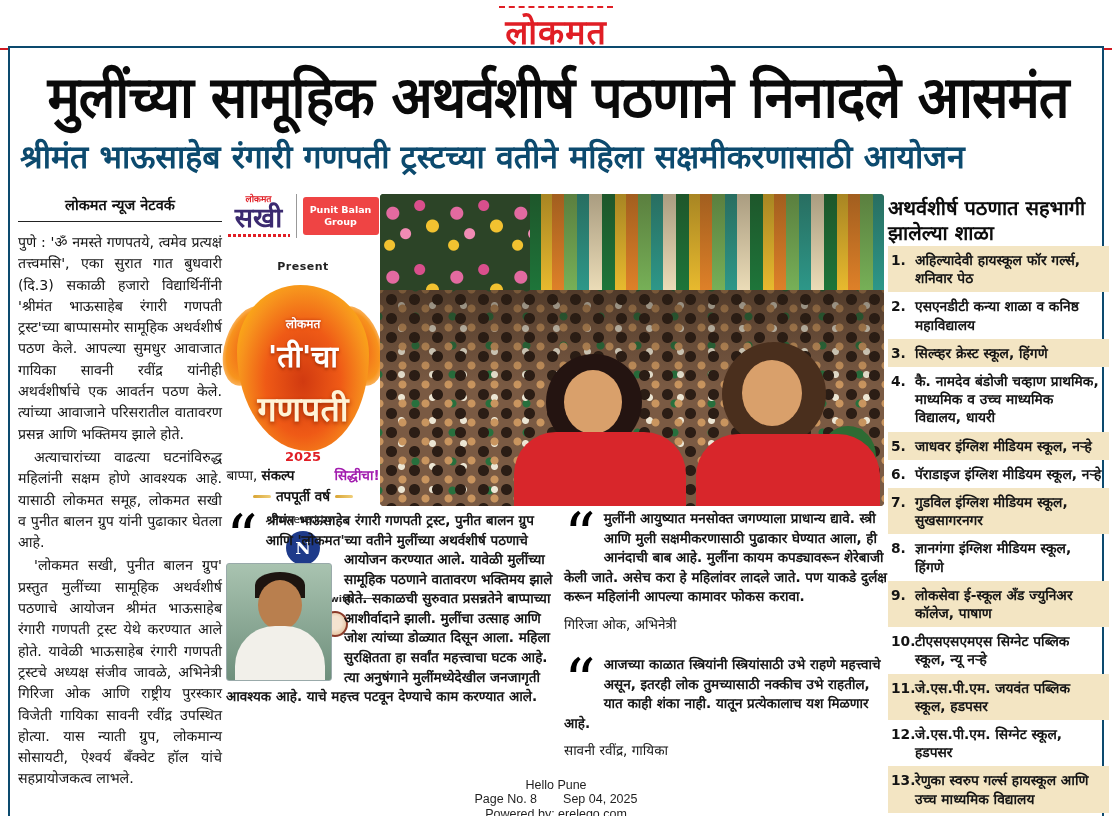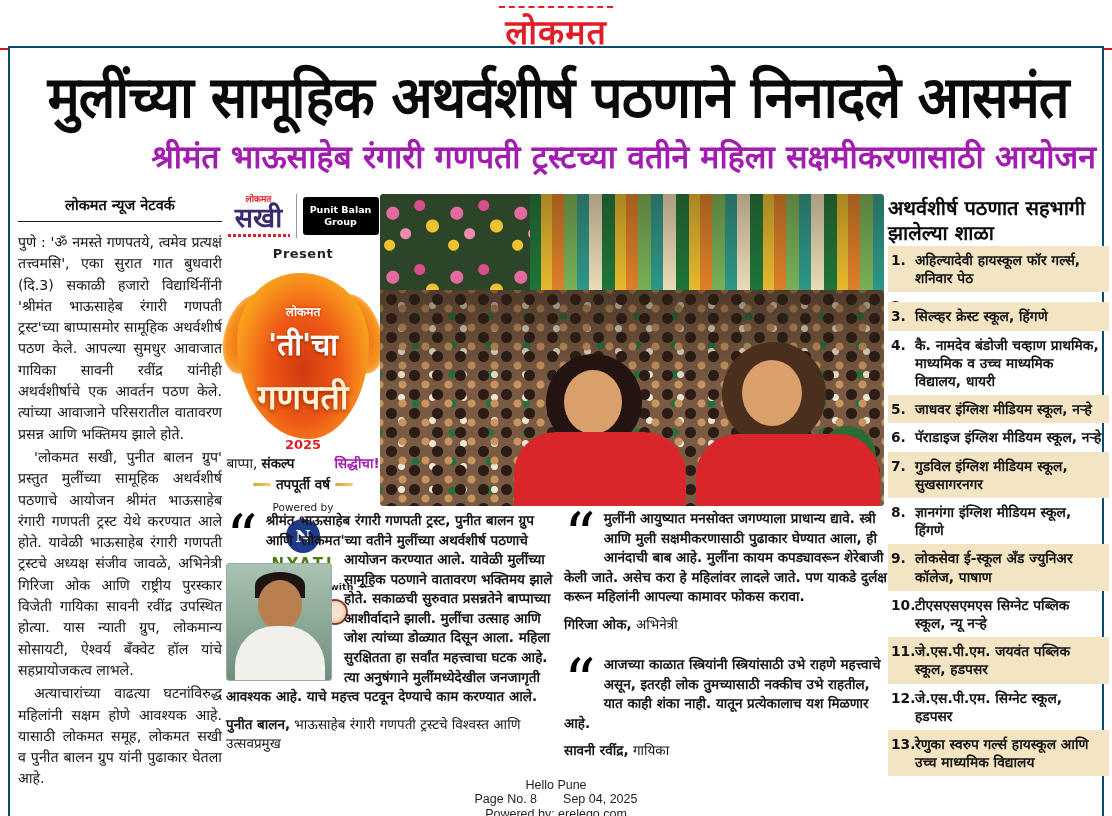--- a/index.html
+++ b/index.html
@@ -9,39 +9,39 @@
 
   
   .masthead { position:absolute; top:6px; left:0; width:100%; text-align:center; }
   .masthead .logo { display:inline-block; color:#e01e25; font-size:34px; font-weight:bold; letter-spacing:1px; border-top:2px dashed #e01e25; padding:0 6px; }
   .red-rule { position:absolute; top:48px; left:0; width:100%; height:2px; background:#d01b22; }
 
   
   .frame { position:absolute; left:8px; top:46px; width:1096px; height:811px; border:2px solid #0c4a6e; background:#fff; }
 
   .headline { position:absolute; left:10px; top:8px; width:1076px; font-size:54px; font-weight:bold; color:#0a0a0a; letter-spacing:-1px; white-space:nowrap; text-align:center; transform:scaleY(1.06); transform-origin:top; }
-  .subheadline { position:absolute; left:10px; top:86px; width:1076px; font-size:32px; font-weight:bold; color:#a21caf; white-space:nowrap; text-align:right; }
+  .subheadline { position:absolute; left:10px; top:86px; width:1076px; font-size:32px; font-weight:bold; color:#0c4a6e; white-space:nowrap; text-align:left; }
 
   
   .leftcol { position:absolute; left:8px; top:146px; width:204px; }
   .byline { text-align:center; font-size:14.5px; font-weight:bold; padding-bottom:7px; border-bottom:1.5px solid #222; margin-bottom:10px; }
   .leftcol p { font-size:14.2px; line-height:1.5; text-align:justify; color:#131313; }
   .leftcol p + p { text-indent:16px; margin-top:2px; }
   .dateline { font-weight:normal; }
 
   
   .promocol { position:absolute; left:216px; top:146px; width:154px; text-align:center; }
   .promo-logos { display:flex; align-items:center; justify-content:center; gap:6px; }
   .sakhi { width:62px; text-align:center; }
   .sakhi-top { color:#e01e25; font-size:9px; font-weight:bold; line-height:1; }
   .sakhi-main { color:#3b2a70; font-size:27px; font-weight:bold; line-height:1.05; }
   .sakhi-tag { height:3px; margin-top:2px; background:repeating-linear-gradient(90deg,#e01e25 0 3px,#fff 3px 5px); }
   .vdiv { width:1px; height:44px; background:#999; }
-  .pbg { width:76px; background:#000000; color:#fff; font-size:9.5px; font-weight:bold; line-height:1.25; padding:7px 3px; border-radius:3px; }
-  .present { margin-top:8px; font-size:13px; font-weight:bold; color:#222; letter-spacing:.5px; }
+  .pbg { width:76px; background:#ef4444; color:#fff; font-size:9.5px; font-weight:bold; line-height:1.25; padding:7px 3px; border-radius:3px; }
+  .present { margin-top:22px; font-size:11px; font-weight:bold; color:#222; letter-spacing:.5px; }
 
   .flame { position:relative; width:152px; height:178px; margin:4px auto 0; }
   .flame .blob { position:absolute; left:10px; top:8px; width:132px; height:166px;
     background:radial-gradient(ellipse at 50% 58%, #c separator0, #c03) ; 
     background:radial-gradient(ellipse at 50% 58%, #d13a10 0%, #ef5a16 40%, #f7941d 68%, #fdb913 88%, rgba(253,185,19,0) 100%);
     border-radius:48% 52% 46% 54% / 40% 42% 58% 60%; }
   .flame .lobe { position:absolute; width:46px; height:82px; background:radial-gradient(ellipse at 50% 50%, #ef5a16 0%, #f7941d 60%, rgba(253,185,19,0) 100%); border-radius:50%; top:28px; }
   .flame .lobe.l { left:-2px; transform:rotate(18deg); }
   .flame .lobe.r { right:-2px; transform:rotate(-18deg); }
   .flame-lokmat { position:absolute; top:38px; left:0; width:100%; color:#fff; font-size:12px; font-weight:bold; text-shadow:0 0 3px #b32b0c; }
@@ -96,21 +96,21 @@
   .w2 .hair { left:42px; top:0; width:104px; height:104px; background:#4a2f1d; }
   .w2 .face { left:62px; top:18px; width:60px; height:66px; }
   .w2 .green { position:absolute; left:140px; top:84px; width:56px; height:60px; background:#2e6b33; border-radius:50% 50% 0 0; }
   .w2 .body-red { left:16px; top:92px; width:184px; height:72px; }
 
   
   .quote { position:absolute; font-size:13.5px; line-height:1.45; color:#161616; }
   .qmark { float:left; font-family:"DejaVu Serif", serif; font-size:62px; line-height:.55; color:#000; margin:10px 8px 0 0; }
   .qtext { font-weight:bold; text-align:justify; }
   .attr { clear:both; padding-top:8px; font-size:13.5px; }
-  .attr .name { font-weight:bold; }
+  .attr .name { font-weight:normal; }
   .q1 { left:216px; top:463px; width:334px; }
   .punit-photo { float:left; clear:left; width:106px; height:118px; margin:8px 12px 4px 0; border:1px solid #9aa; border-radius:3px; position:relative; overflow:hidden; background:linear-gradient(#a9c3b0, #6f8f7c); }
   .punit-photo .p-head { position:absolute; left:31px; top:16px; width:44px; height:50px; border-radius:50%; background:#b97f4e; }
   .punit-photo .p-hair { position:absolute; left:28px; top:8px; width:50px; height:26px; border-radius:50% 50% 0 0; background:#1d1410; }
   .punit-photo .p-shirt { position:absolute; left:8px; top:62px; width:90px; height:56px; border-radius:40px 40px 0 0; background:#f2f0ea; }
   .q2 { left:554px; top:461px; width:326px; }
   .q3 { left:554px; top:607px; width:326px; }
 
   
   .schools { position:absolute; left:878px; top:148px; width:221px; }
@@ -136,22 +136,22 @@
   <div class="red-rule"></div>
 
   <div class="frame">
 
     <h1 class="headline">मुलींच्या सामूहिक अथर्वशीर्ष पठणाने निनादले आसमंत</h1>
     <h2 class="subheadline">श्रीमंत भाऊसाहेब रंगारी गणपती ट्रस्टच्या वतीने महिला सक्षमीकरणासाठी आयोजन</h2>
 
     <div class="leftcol">
       <div class="byline">लोकमत न्यूज नेटवर्क</div>
       <p><span class="dateline">पुणे :</span> <span>'ॐ नमस्ते गणपतये, त्वमेव प्रत्यक्षं तत्त्वमसि', एका सुरात गात बुधवारी (दि.3) सकाळी हजारो विद्यार्थिनींनी 'श्रीमंत भाऊसाहेब रंगारी गणपती ट्रस्ट'च्या बाप्पासमोर सामूहिक अथर्वशीर्ष पठण केले. आपल्या सुमधुर आवाजात गायिका सावनी रवींद्र यांनीही अथर्वशीर्षाचे एक आवर्तन पठण केले. त्यांच्या आवाजाने परिसरातील वातावरण प्रसन्न आणि भक्तिमय झाले होते.</span></p>
+      <p>अत्याचारांच्या वाढत्या घटनांविरुद्ध महिलांनी सक्षम होणे आवश्यक आहे. यासाठी लोकमत समूह, लोकमत सखी व पुनीत बालन ग्रुप यांनी पुढाकार घेतला आहे.</p>
       <p>'लोकमत सखी, पुनीत बालन ग्रुप' प्रस्तुत मुलींच्या सामूहिक अथर्वशीर्ष पठणाचे आयोजन श्रीमंत भाऊसाहेब रंगारी गणपती ट्रस्ट येथे करण्यात आले होते. यावेळी भाऊसाहेब रंगारी गणपती ट्रस्टचे अध्यक्ष संजीव जावळे, अभिनेत्री गिरिजा ओक आणि राष्ट्रीय पुरस्कार विजेती गायिका सावनी रवींद्र उपस्थित होत्या. यास न्याती ग्रुप, लोकमान्य सोसायटी, ऐश्वर्य बँक्वेट हॉल यांचे सहप्रायोजकत्व लाभले.</p>
-      <p>अत्याचारांच्या वाढत्या घटनांविरुद्ध महिलांनी सक्षम होणे आवश्यक आहे. यासाठी लोकमत समूह, लोकमत सखी व पुनीत बालन ग्रुप यांनी पुढाकार घेतला आहे.</p>
     </div>
 
     <aside class="promocol">
       <div class="promo-logos">
         <div class="sakhi">
           <div class="sakhi-top">लोकमत</div>
           <div class="sakhi-main">सखी</div>
           <div class="sakhi-tag"></div>
         </div>
         <div class="vdiv"></div>
@@ -207,40 +207,39 @@
     </div>
 
     <section class="quote q1">
       <span class="qmark">“</span>
       <div class="punit-photo">
         <div class="p-hair"></div>
         <div class="p-head"></div>
         <div class="p-shirt"></div>
       </div>
       <span class="qtext">श्रीमंत भाऊसाहेब रंगारी गणपती ट्रस्ट, पुनीत बालन ग्रुप आणि 'लोकमत'च्या वतीने मुलींच्या अथर्वशीर्ष पठणाचे आयोजन करण्यात आले. यावेळी मुलींच्या सामूहिक पठणाने वातावरण भक्तिमय झाले होते. सकाळची सुरुवात प्रसन्नतेने बाप्पाच्या आशीर्वादाने झाली. मुलींचा उत्साह आणि जोश त्यांच्या डोळ्यात दिसून आला. महिला सुरक्षितता हा सर्वांत महत्त्वाचा घटक आहे. त्या अनुषंगाने मुलींमध्येदेखील जनजागृती आवश्यक आहे. याचे महत्त्व पटवून देण्याचे काम करण्यात आले.</span>
-      <div class="attr"><span class="name">पुनीत बालन,</span> <span>भाऊसाहेब रंगारी गणपती ट्रस्टचे विश्वस्त आणि उत्सवप्रमुख</span></div>
     </section>
 
     <section class="quote q2">
       <span class="qmark">“</span>
       <span class="qtext">मुलींनी आयुष्यात मनसोक्त जगण्याला प्राधान्य द्यावे. स्त्री आणि मुली सक्षमीकरणासाठी पुढाकार घेण्यात आला, ही आनंदाची बाब आहे. मुलींना कायम कपड्यावरून शेरेबाजी केली जाते. असेच करा हे महिलांवर लादले जाते. पण याकडे दुर्लक्ष करून महिलांनी आपल्या कामावर फोकस करावा.</span>
       <div class="attr"><span class="name">गिरिजा ओक,</span> <span>अभिनेत्री</span></div>
     </section>
 
     <section class="quote q3">
       <span class="qmark">“</span>
       <span class="qtext">आजच्या काळात स्त्रियांनी स्त्रियांसाठी उभे राहणे महत्त्वाचे असून, इतरही लोक तुमच्यासाठी नक्कीच उभे राहतील, यात काही शंका नाही. यातून प्रत्येकालाच यश मिळणार आहे.</span>
       <div class="attr"><span class="name">सावनी रवींद्र,</span> <span>गायिका</span></div>
     </section>
 
     <aside class="schools">
       <h3>अथर्वशीर्ष पठणात सहभागी झालेल्या शाळा</h3>
       <ol>
         <li><span class="num">1.</span><span>अहिल्यादेवी हायस्कूल फॉर गर्ल्स, शनिवार पेठ</span></li>
-        <li><span class="num">2.</span></li>
+        <li><span class="num">2.</span><span>एसएनडीटी कन्या शाळा व कनिष्ठ महाविद्यालय</span></li>
         <li><span class="num">3.</span><span>सिल्व्हर क्रेस्ट स्कूल, हिंगणे</span></li>
         <li><span class="num">4.</span><span>कै. नामदेव बंडोजी चव्हाण प्राथमिक, माध्यमिक व उच्च माध्यमिक विद्यालय, धायरी</span></li>
         <li><span class="num">5.</span><span>जाधवर इंग्लिश मीडियम स्कूल, नऱ्हे</span></li>
         <li><span class="num">6.</span><span>पॅराडाइज इंग्लिश मीडियम स्कूल, नऱ्हे</span></li>
         <li><span class="num">7.</span><span>गुडविल इंग्लिश मीडियम स्कूल, सुखसागरनगर</span></li>
         <li><span class="num">8.</span><span>ज्ञानगंगा इंग्लिश मीडियम स्कूल, हिंगणे</span></li>
         <li><span class="num">9.</span><span>लोकसेवा ई-स्कूल अँड ज्युनिअर कॉलेज, पाषाण</span></li>
         <li><span class="num">10.</span><span>टीएसएसएमएस सिग्नेट पब्लिक स्कूल, न्यू नऱ्हे</span></li>
         <li><span class="num">11.</span><span>जे.एस.पी.एम. जयवंत पब्लिक स्कूल, हडपसर</span></li>
         <li><span class="num">12.</span><span>जे.एस.पी.एम. सिग्नेट स्कूल, हडपसर</span></li>

